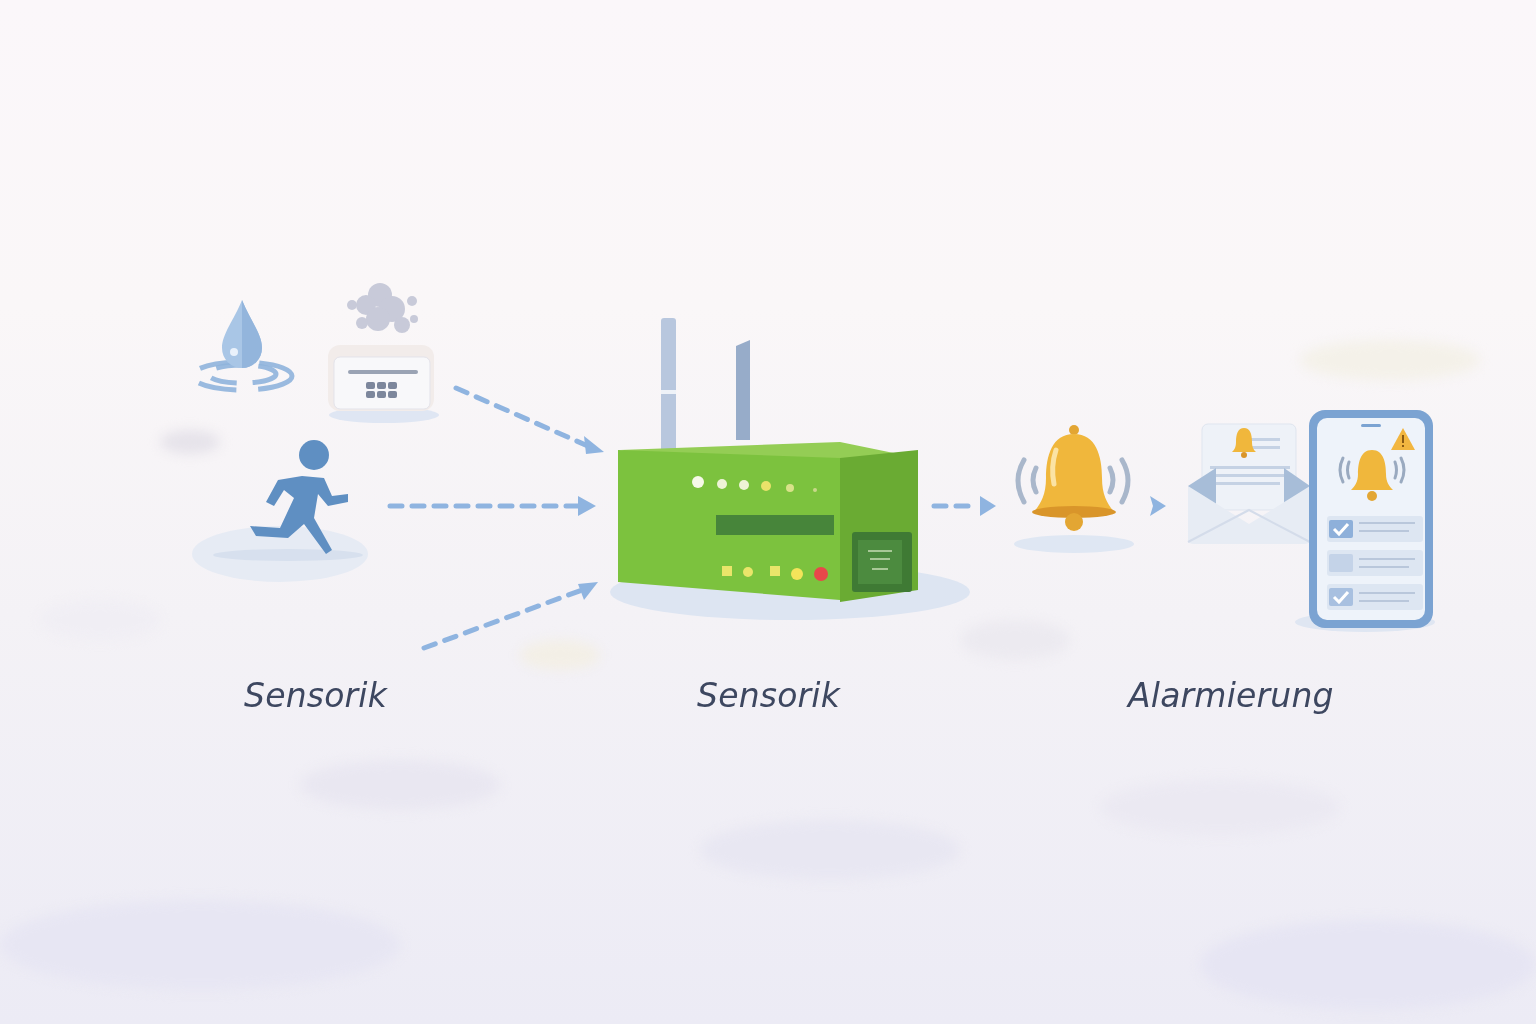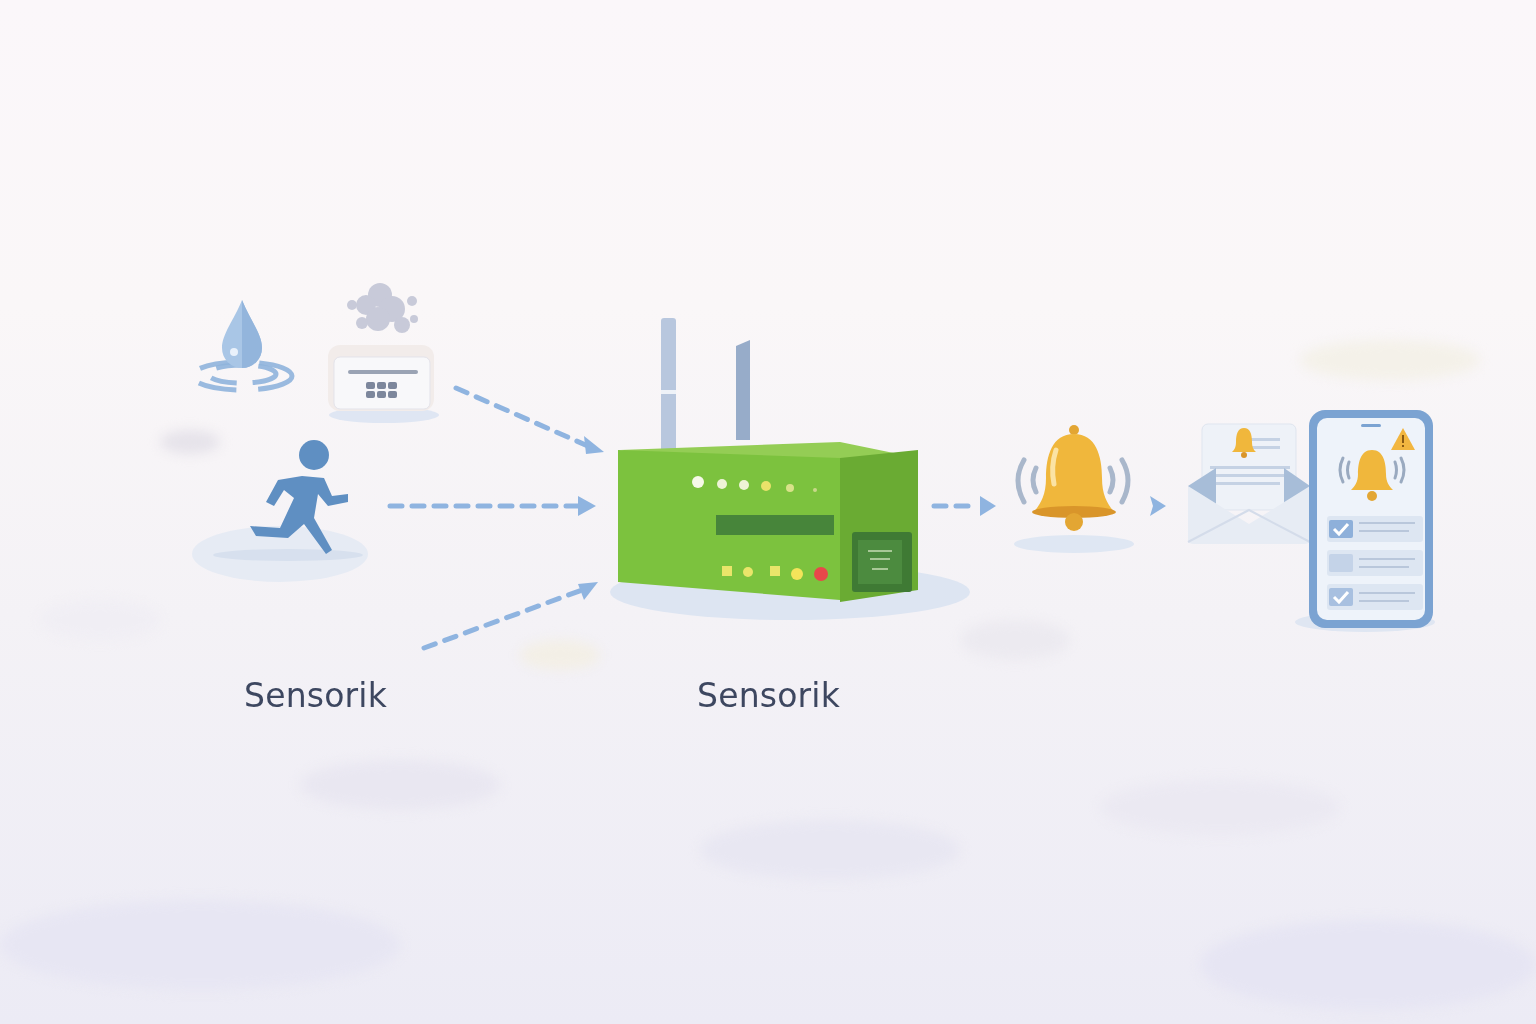--- a/index.html
+++ b/index.html
@@ -4,21 +4,21 @@
 <style>
   html,body{margin:0;padding:0;}
   body{width:1536px;height:1024px;overflow:hidden;position:relative;
     font-family:"Liberation Sans","DejaVu Sans",sans-serif;
     background:linear-gradient(180deg,#fbf7fa 0%,#faf7f8 30%,#f4f2f6 60%,#ecebf5 100%);}
   .bg-blobs{position:absolute;inset:0;pointer-events:none;}
   .blob{position:absolute;border-radius:50%;filter:blur(6px);}
   .stage{position:absolute;inset:0;}
   .abs{position:absolute;}
   .label{position:absolute;font-size:33px;color:#3d4760;letter-spacing:0.2px;
-    font-family:"DejaVu Sans","Liberation Sans",sans-serif;font-weight:500;}
+    font-family:"DejaVu Sans","Liberation Sans",sans-serif;font-weight:500;font-style:italic;}
   svg{overflow:visible;}
 </style>
 </head>
 <body>
 
 <div class="bg-blobs">
   <div class="blob" style="left:160px;top:430px;width:60px;height:24px;background:#e6e3ea;"></div>
   <div class="blob" style="left:40px;top:600px;width:120px;height:40px;background:#f0eef4;"></div>
   <div class="blob" style="left:300px;top:760px;width:200px;height:50px;background:#e9e7f1;"></div>
   <div class="blob" style="left:700px;top:820px;width:260px;height:60px;background:#e8e7f2;"></div>
@@ -193,13 +193,14 @@
       <rect x="54" y="150" width="56" height="2" fill="#b9c7db"></rect>
         <rect x="54" y="158" width="50" height="2" fill="#b9c7db"></rect>
       <rect x="22" y="176" width="96" height="26" rx="3" fill="#dde6f2"></rect>
       <rect x="24" y="180" width="24" height="18" rx="2" fill="#a8c0e0"></rect>
       <path d="M29 189 L34 194 L43 184" stroke="#fff" stroke-width="3" fill="none"></path>
       <rect x="54" y="184" width="56" height="2" fill="#b9c7db"></rect>
         <rect x="54" y="192" width="50" height="2" fill="#b9c7db"></rect>
     </g>
   </svg>
 
+  <div class="label" style="left:1128px;top:676px">Alarmierung</div>
 </div>
 
 </body></html>

